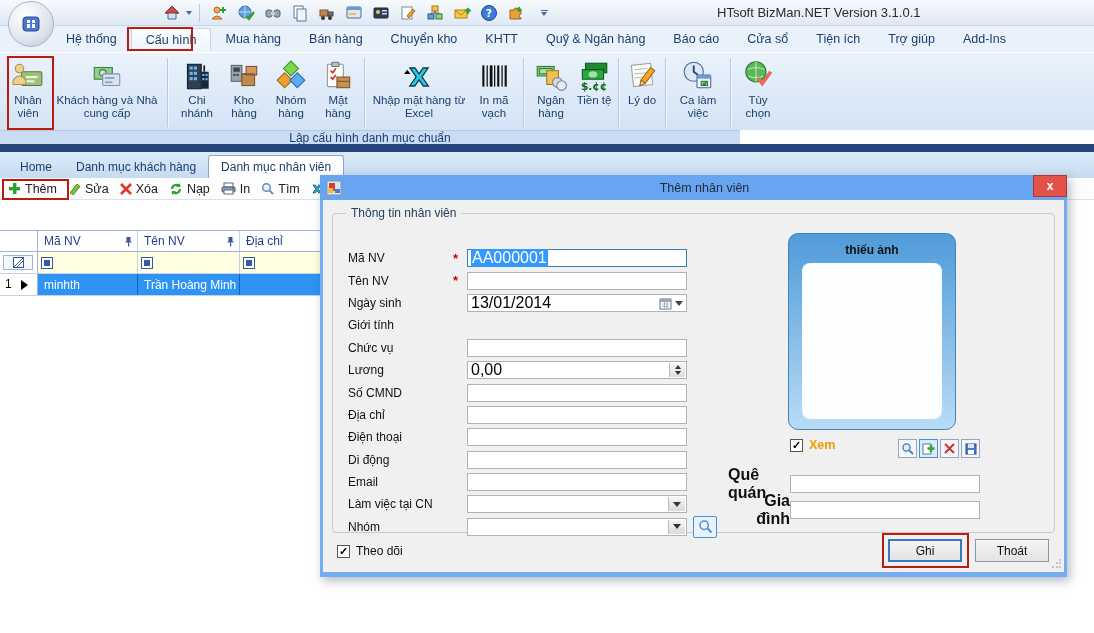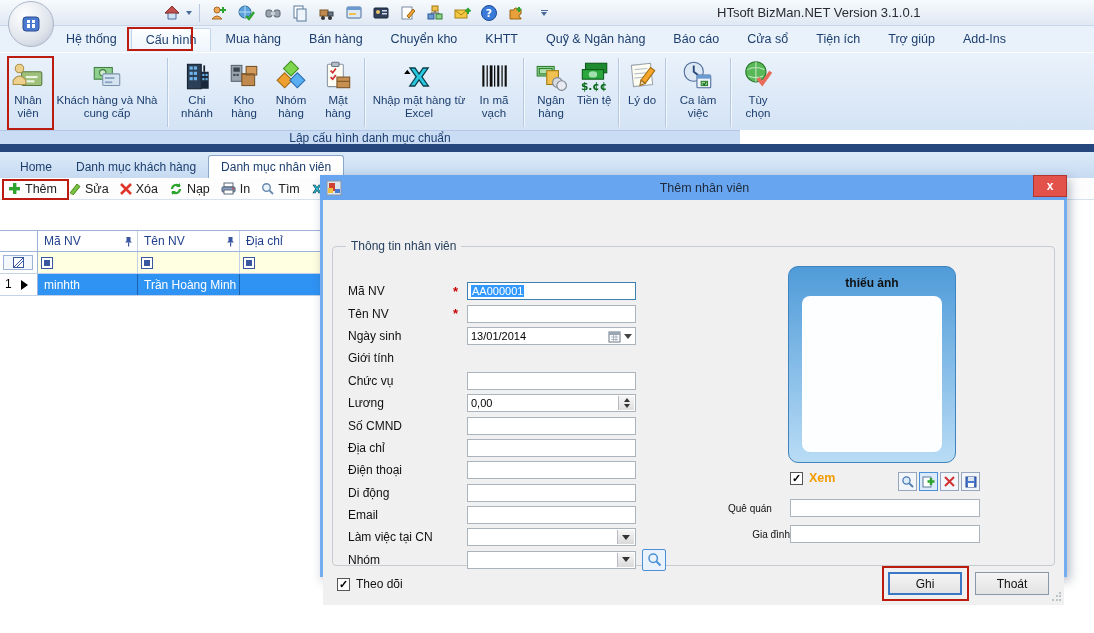--- a/index.html
+++ b/index.html
@@ -78,33 +78,33 @@
   
   .dialog { position:absolute; left:320px; top:175px; width:747px; height:402px; z-index:30;
             border:3px solid #74acf0; border-top:none; border-bottom-width:5px;
             box-shadow:3px 4px 10px rgba(40,60,90,.35); background:#f0f0f0; }
   .dtitle { position:absolute; left:-3px; top:0; width:747px; height:25px; background:#68a5f0;
             display:flex; align-items:center; }
   .dtitle .ttext { flex:1; text-align:center; font-size:12.5px; color:#1e2a3a; }
   .dicon { margin-left:6px; }
   .dclose { position:absolute; right:0; top:0; width:34px; height:22px; background:#e2514a;
             border:1px solid #b03530; color:#fff; font-size:12px; font-weight:bold; text-align:center; line-height:20px; }
-  .dclient { position:absolute; left:0; top:25px; width:741px; height:372px; background:#f0f0f0;margin-top:33px; }
+  .dclient { position:absolute; left:0; top:25px; width:741px; height:372px; background:#f0f0f0; }
 
   .gbox { position:absolute; left:9px; top:13px; width:723px; height:320px;
           border:1px solid #c6cbd2; border-radius:4px; }
   .gbox-legend { position:absolute; left:13px; top:-8px; background:#f0f0f0; padding:0 5px;
                  font-size:12px; color:#27415f; }
 
   .formrows { position:absolute; left:25px; top:47px; }
   .frow { display:flex; align-items:center; height:22.4px; }
   .flabel { width:105px; font-size:12px; color:#101010; }
   .freq { width:14px; color:#cc0000; font-weight:bold; font-size:13px; }
-  .fctrl { width:169px; height:18px; position:relative; background:#fff; border:1px solid #abb3bd;
-           display:flex; align-items:center; font-size:11px; padding:0 3px; }
+  .fctrl { width:220px; height:18px; position:relative; background:#fff; border:1px solid #abb3bd;
+           display:flex; align-items:center; font-size:16px; padding:0 3px; }
   .fctrl.focused { border-color:#3c7fb1; }
   .selhl { background:#3399ff; color:#fff; padding:0 1px; }
   .combo-g { background:#e8e8e8; }
   .chev { position:absolute; right:4px; top:7px; width:0; height:0;
           border-left:4px solid transparent; border-right:4px solid transparent; border-top:5px solid #444; }
   .combobtn { position:absolute; right:1px; top:1px; bottom:1px; width:17px;
               background:linear-gradient(#f7f7f7,#d9d9d9); border-left:1px solid #b8bcc2;
               display:flex; align-items:center; justify-content:center; }
   .combobtn .chev { position:static; border-top-color:#333; }
   .spinner { position:absolute; right:1px; top:1px; bottom:1px; width:16px; border-left:1px solid #b8bcc2;
@@ -122,21 +122,21 @@
 
   .cbx { width:13px; height:13px; background:#fff; border:1px solid #555; display:inline-flex; align-items:center; justify-content:center;
          font-size:11px; font-weight:bold; color:#000; line-height:11px; }
   .xemrow { position:absolute; left:467px; top:238px; display:flex; align-items:center; gap:6px; }
   .xemlabel { color:#f39c00; font-weight:bold; font-size:12.5px; }
   .photobtns { position:absolute; left:575px; top:239px; display:flex; gap:2px; }
   .pbtn { width:19px; height:19px; border:1px solid #98a6bb; background:#f2f5f9; display:flex; align-items:center; justify-content:center; }
   .pbtn.hl { border-color:#4a90d9; background:#dcebfb; }
 
   .rfield { position:absolute; display:flex; align-items:center; }
-  .rflabel { width:62px; font-size:10px; color:#101010; }
+  .rflabel { width:62px; font-size:16px; color:#101010;font-weight:bold; }
   .rfinput { width:190px; height:18px; background:#fff; border:1px solid #abb3bd; }
 
   .followrow { position:absolute; left:14px; top:344px; display:flex; align-items:center; gap:6px; font-size:12px; color:#101010; }
 
   .btn { position:absolute; width:74px; height:23px; background:linear-gradient(#f4f4f4,#e3e3e3);
          border:1px solid #8a97a8; font-size:12px; color:#101010; display:flex; align-items:center; justify-content:center; }
   .btn.focusd { border:2px solid #3b77c4; }
   .grip { position:absolute; right:3px; bottom:3px; width:10px; height:10px; opacity:.6;
           background:radial-gradient(circle at 2px 8px,#9aa 1px,transparent 1.4px),
                      radial-gradient(circle at 6px 8px,#9aa 1px,transparent 1.4px),

